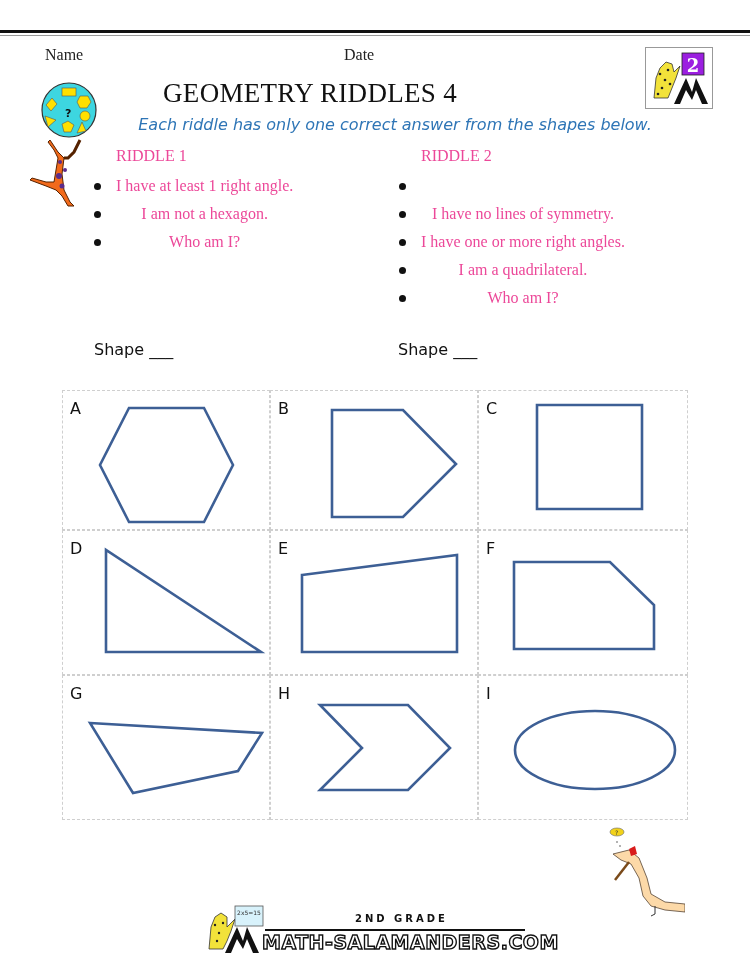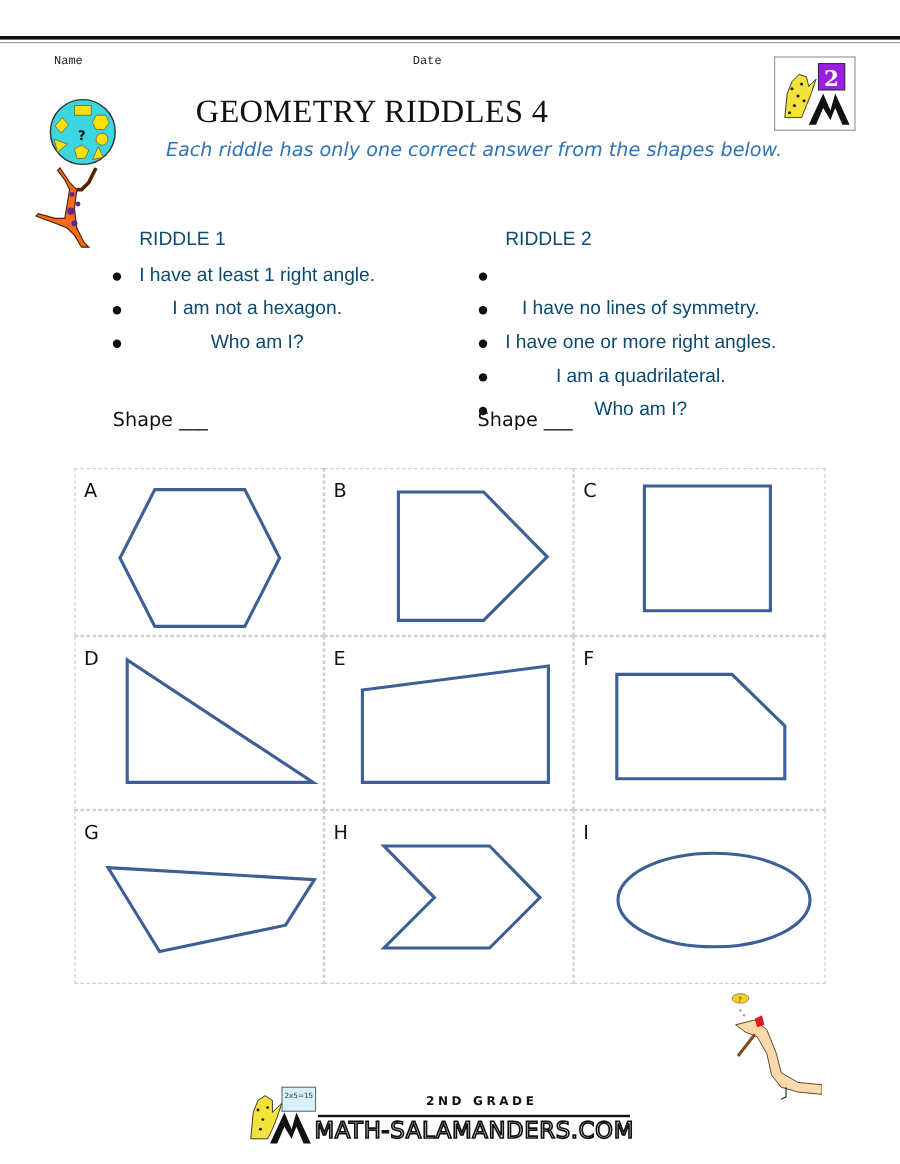--- a/index.html
+++ b/index.html
@@ -1,34 +1,34 @@
 <!DOCTYPE html>
 <html><head>
 <meta charset="utf-8">
 <style>
   html, body { margin: 0; padding: 0; background: #ffffff; }
   body { width: 750px; height: 970px; position: relative; overflow: hidden; font-family: "DejaVu Sans", sans-serif; color: #111; }
   .top-rule { position: absolute; left: 0; top: 30px; width: 750px; height: 3px; background: #111; }
   .top-rule2 { position: absolute; left: 0; top: 35px; width: 750px; height: 1px; background: #999; }
-  .lbl-small { position: absolute; font-size: 10px; font-family: Liberation Mono, monospace; color: #222; }
+  .lbl-small { position: absolute; font-size: 16px; font-family: Liberation Serif, serif; color: #222; }
   .title { position: absolute; left: 0; width: 620px; top: 78px; text-align: center; font-family: "Liberation Serif", serif; font-size: 27px; letter-spacing: 0.3px; color: #111; }
   .subtitle { position: absolute; left: 0; width: 790px; top: 115px; text-align: center; font-family: "DejaVu Sans", sans-serif; font-style: italic; font-size: 16px; color: #2e75b6; }
-  .riddle { position: absolute; font-family: Liberation Sans, sans-serif; font-size: 16px; color: #0c4a6e; margin-top: 44px; }
+  .riddle { position: absolute; font-family: Liberation Serif, serif; font-size: 16px; color: #ec4899; }
   .riddle h3 { margin: 0 0 0 24px; font-weight: normal; font-size: 16px; height: 28px; line-height: 24px; }
   .riddle ul { list-style: none; margin: 0; padding: 0; }
   .riddle li { height: 28px; line-height: 28px; white-space: nowrap; position: relative; padding-left: 24px; text-align: center; }
   .riddle li .bullet { position: absolute; left: 2px; top: 11px; width: 7px; height: 7px; border-radius: 50%; background: #111; }
   .shape-answer { position: absolute; font-size: 16px; font-family: "DejaVu Sans", sans-serif; }
   .grid { position: absolute; left: 62px; top: 390px; width: 626px; height: 430px; }
   .cell { position: absolute; border: 1px dashed #cfcfcf; box-sizing: border-box; }
   .cell-label { position: absolute; left: 7px; top: 8px; font-size: 16px; font-family: "DejaVu Sans", sans-serif; color: #111; }
   svg.shapes { position: absolute; left: 0; top: 0; width: 750px; height: 970px; pointer-events: none; }
   .footer-grade { position: absolute; left: 355px; top: 913px; font-family: "DejaVu Sans", sans-serif; font-weight: bold; font-size: 10px; letter-spacing: 3px; color: #111; }
   .footer-line { position: absolute; left: 265px; top: 929px; width: 260px; height: 2px; background: #111; }
-  .footer-site { position: absolute; left: 236px; top: 931px; font-family: "DejaVu Sans", sans-serif; font-weight: normal; font-size: 19px; letter-spacing: 0.5px; color: #fff; -webkit-text-stroke: 1.4px #111; }
+  .footer-site { position: absolute; left: 236px; top: 931px; font-family: "DejaVu Sans", sans-serif; font-weight: bold; font-size: 19px; letter-spacing: 0.5px; color: #fff; -webkit-text-stroke: 1.4px #111; }
   .badge { position: absolute; left: 645px; top: 47px; width: 68px; height: 62px; border: 1px solid #999; background: #fff; box-sizing: border-box; }
 </style>
 </head>
 <body>
 
 <div class="top-rule"></div>
 <div class="top-rule2"></div>
 
 <div class="lbl-small" style="left:45px;top:46px;">Name</div>
 <div class="lbl-small" style="left:308px;top:46px;padding-left:36px;">Date</div>

